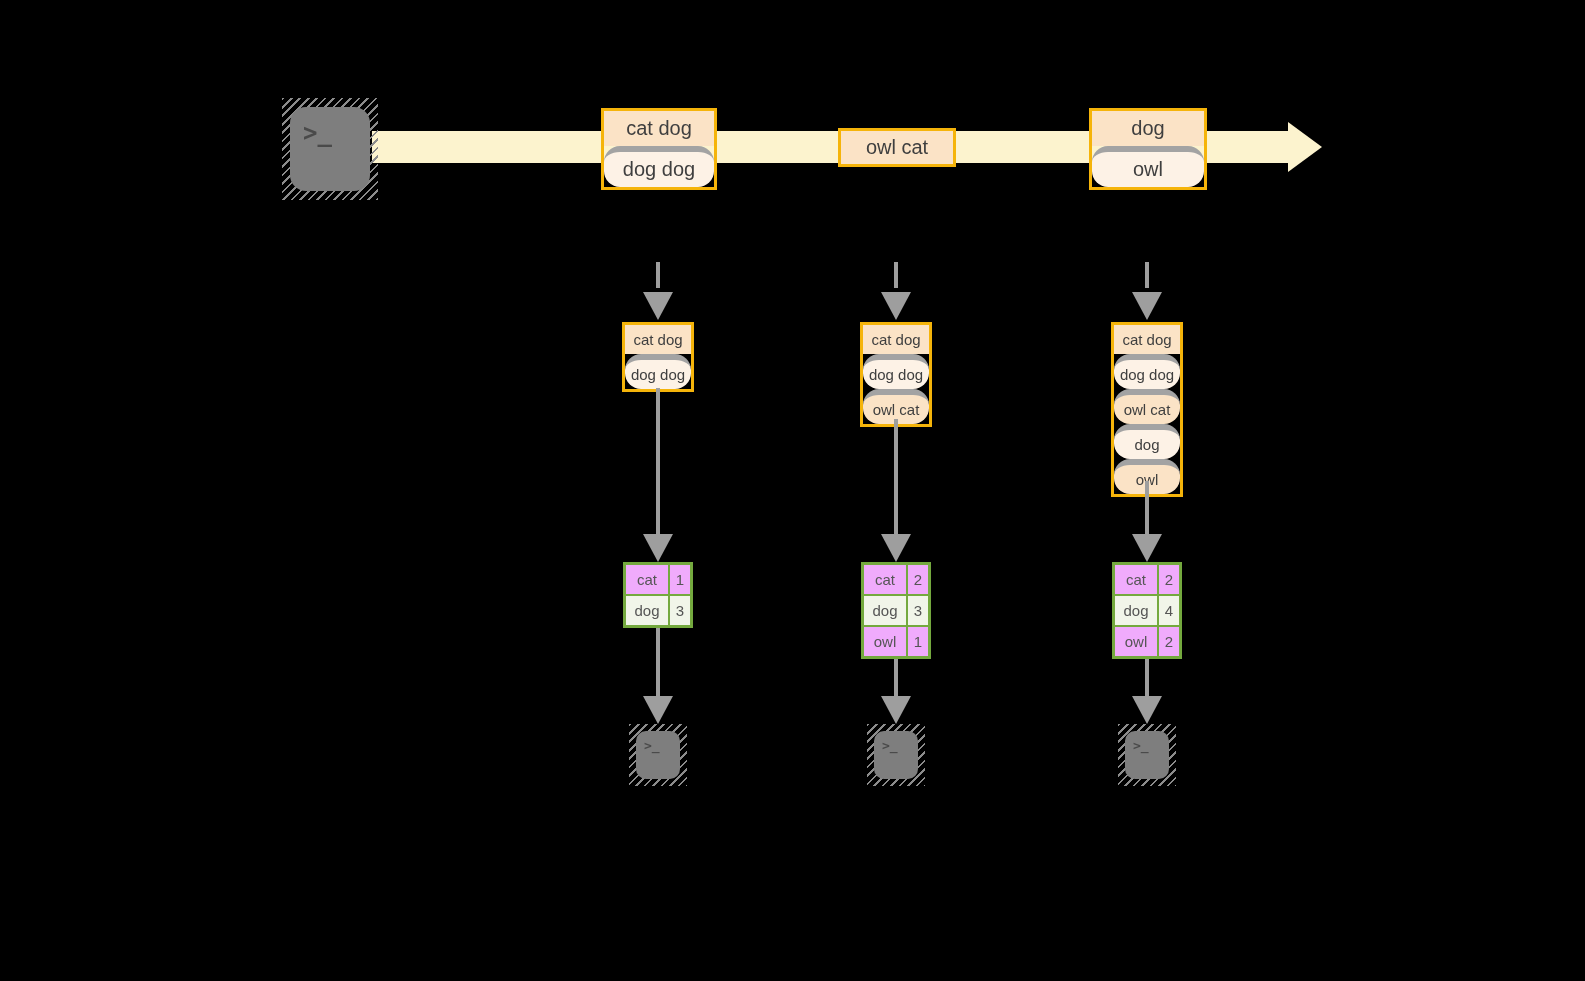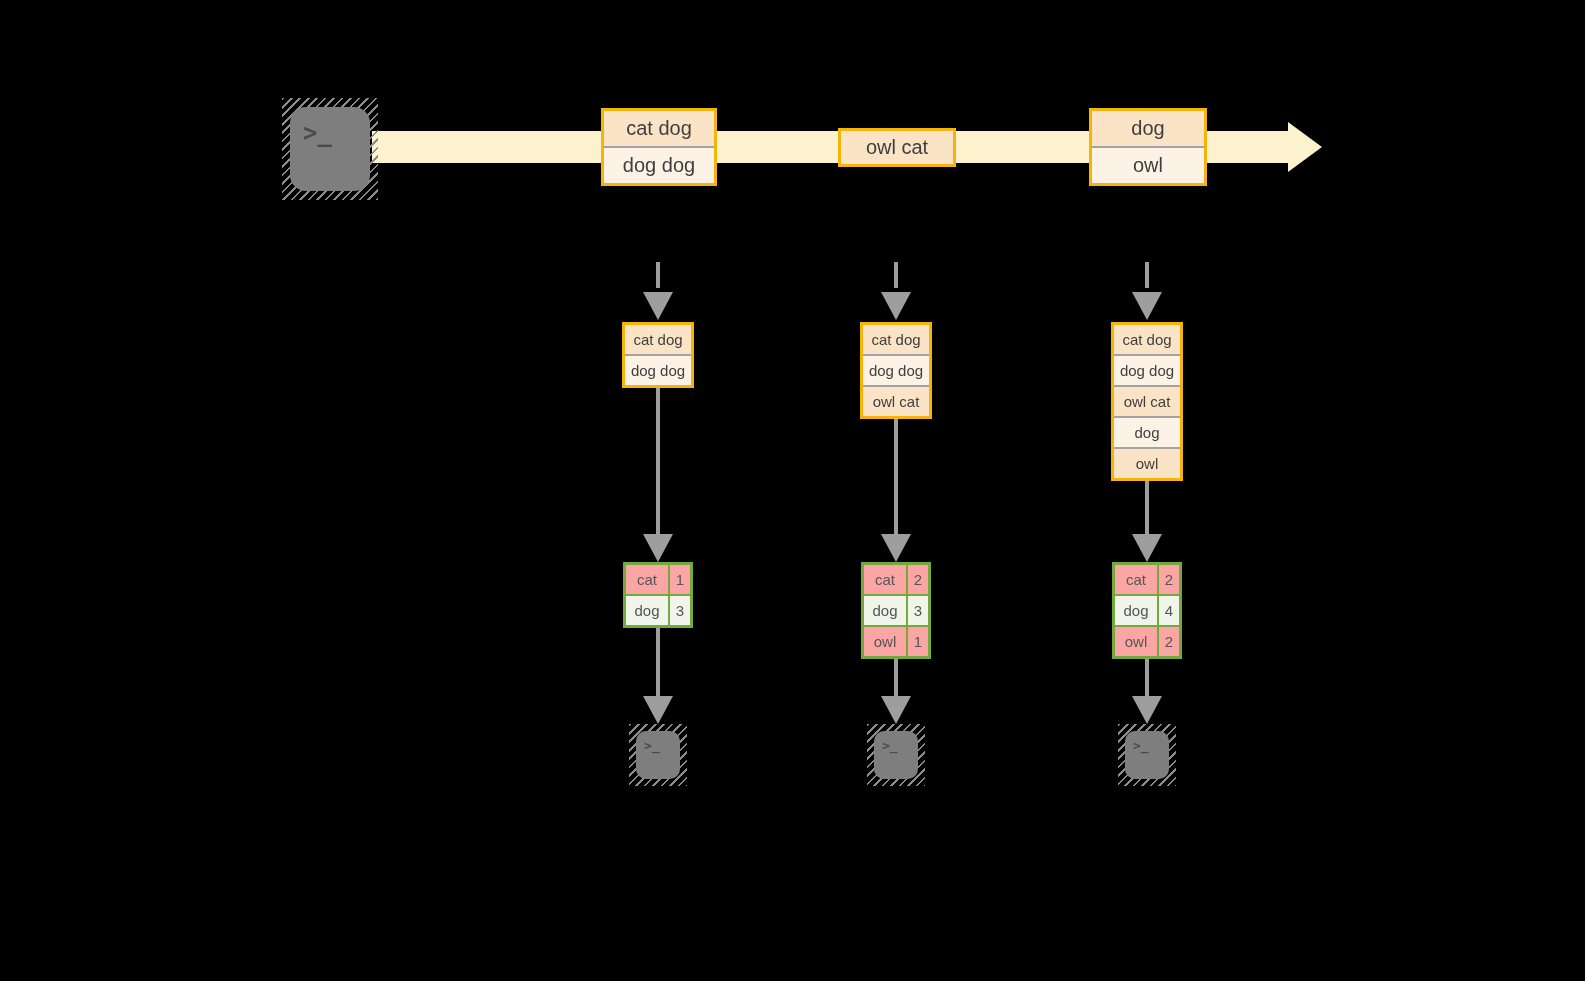--- a/index.html
+++ b/index.html
@@ -8,21 +8,21 @@
   .abs{position:absolute;box-sizing:border-box;}
 
   
   .band{background:#FCF3CE;}
   .band-head{width:0;height:0;border-top:25px solid transparent;border-bottom:25px solid transparent;
              border-left:34px solid #FCF3CE;}
 
   
   .obox{border:3px solid #F5B40A;display:flex;flex-direction:column;z-index:2;}
   .ocell{display:flex;align-items:center;justify-content:center;color:#3F3F3F;}
-  .ocell + .ocell{border-top:2px solid #a3a3a3;}
+  .ocell + .ocell{border-top:6px solid #a3a3a3;border-radius:16px;}
   .tone-peach{background:#FBE3C6;}
   .tone-cream{background:#FDF2E6;}
   .stream-cell{height:35px;font-size:20px;}
   .state-cell{height:29px;font-size:15px;}
 
   
   .vline{width:4px;background:#9E9E9E;z-index:3;}
   .ahead{width:0;height:0;border-left:15px solid transparent;border-right:15px solid transparent;
          border-top:28px solid #9E9E9E;z-index:3;}
 
@@ -30,21 +30,21 @@
   .query-box{background:#FFFFFF;display:flex;align-items:center;justify-content:center;
              color:#151515;font-size:30px;z-index:1;}
 
   
   .gtable{border:3px solid #74A93E;display:flex;flex-direction:column;z-index:2;}
   .grow{display:flex;height:29px;}
   .grow + .grow{border-top:2px solid #74A93E;}
   .gword{width:42px;border-right:2px solid #74A93E;display:flex;align-items:center;justify-content:center;
          color:#555;font-size:15px;}
   .gval{flex:1;display:flex;align-items:center;justify-content:center;color:#555;font-size:15px;}
-  .row-a .gword,.row-a .gval{background:#fca5a5;}
+  .row-a .gword,.row-a .gval{background:#f0abfc;}
   .row-b .gword,.row-b .gval{background:#F1F5E9;}
 
   
   .hatch{background:repeating-linear-gradient(135deg,#8C8C8C 0 1.8px,transparent 1.8px 6px);}
   .term-inner{position:absolute;background:#7E7E7E;}
   .term-glyph{font-family:"DejaVu Sans Mono","Liberation Mono",monospace;font-weight:bold;color:#4A4A4A;}
 </style>
 </head>
 <body>
 

